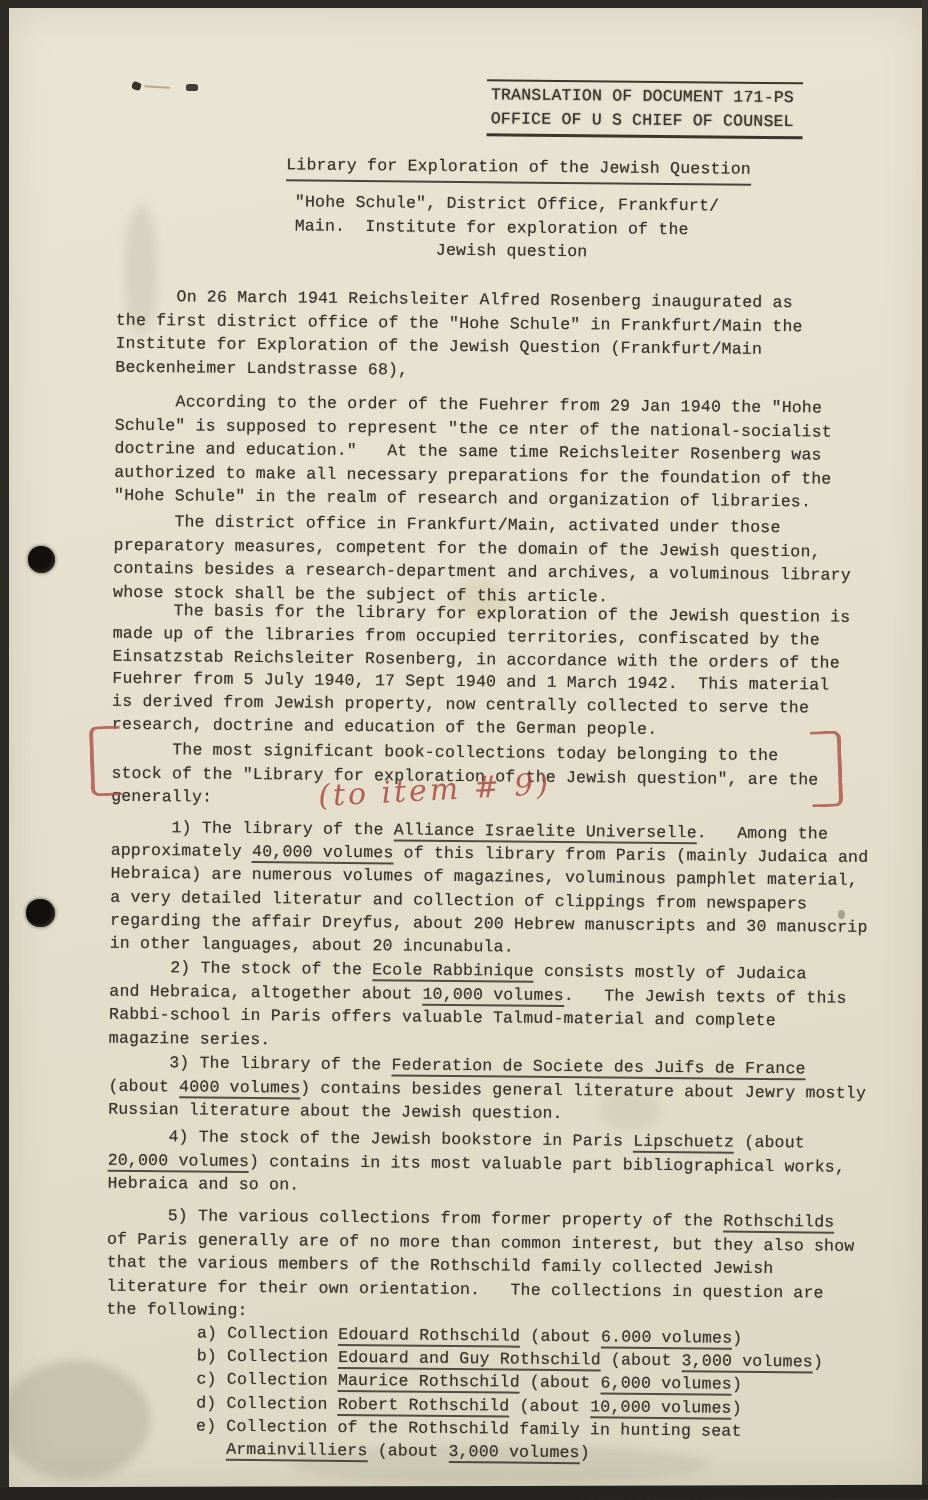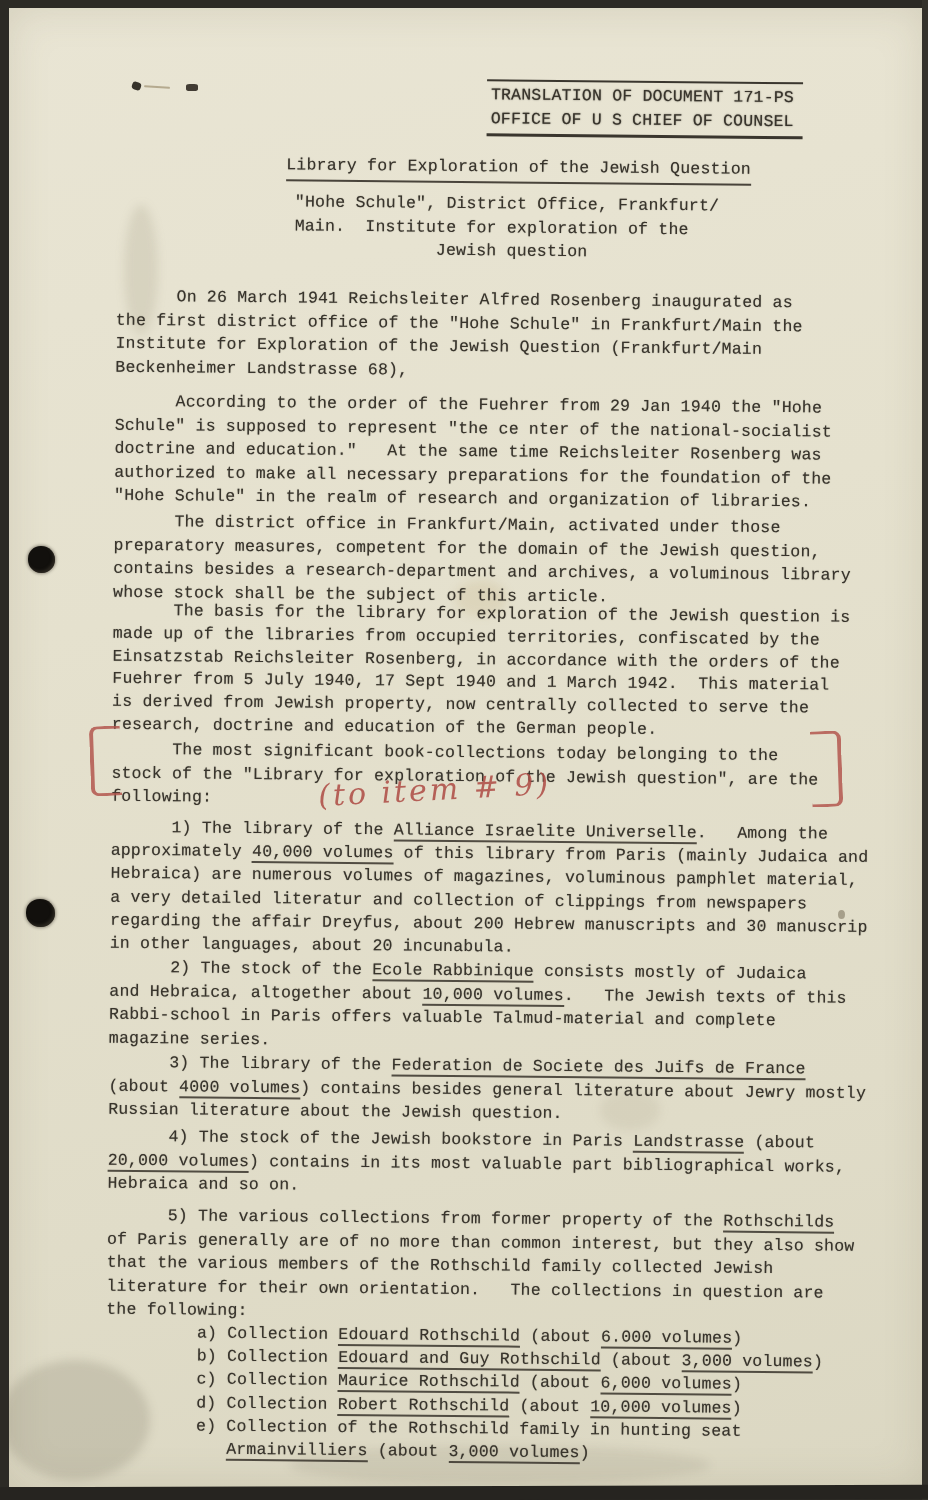--- a/index.html
+++ b/index.html
@@ -112,21 +112,21 @@
       <div class="ln"><span>      The basis for the library for exploration of the Jewish question is</span></div>
       <div class="ln"><span>made up of the libraries from occupied territories, confiscated by the</span></div>
       <div class="ln"><span>Einsatzstab Reichsleiter Rosenberg, in accordance with the orders of the</span></div>
       <div class="ln"><span>Fuehrer from 5 July 1940, 17 Sept 1940 and 1 March 1942.  This material</span></div>
       <div class="ln"><span>is derived from Jewish property, now centrally collected to serve the</span></div>
       <div class="ln"><span>research, doctrine and education of the German people.</span></div>
     </div>
   <div class="para" style="left:118px;top:741px;">
       <div class="ln"><span>      The most significant book-collections today belonging to the</span></div>
       <div class="ln"><span>stock of the "Library for exploration of the Jewish question", are the</span></div>
-      <div class="ln"><span>following:</span></div>
+      <div class="ln"><span>generally:</span></div>
     </div>
   <div class="para" style="left:118px;top:819px;line-height:23.2px;">
       <div class="ln"><span>      1) The library of the </span><span class="u">Alliance Israelite Universelle</span><span>.   Among the</span></div>
       <div class="ln"><span>approximately </span><span class="u">40,000 volumes</span><span> of this library from Paris (mainly Judaica and</span></div>
       <div class="ln"><span>Hebraica) are numerous volumes of magazines, voluminous pamphlet material,</span></div>
       <div class="ln"><span>a very detailed literatur and collection of clippings from newspapers</span></div>
       <div class="ln"><span>regarding the affair Dreyfus, about 200 Hebrew manuscripts and 30 manuscrip</span></div>
       <div class="ln"><span>in other languages, about 20 incunabula.</span></div>
     </div>
   <div class="para" style="left:118px;top:959px;">
@@ -134,21 +134,21 @@
       <div class="ln"><span>and Hebraica, altogether about </span><span class="u">10,000 volumes</span><span>.   The Jewish texts of this</span></div>
       <div class="ln"><span>Rabbi-school in Paris offers valuable Talmud-material and complete</span></div>
       <div class="ln"><span>magazine series.</span></div>
     </div>
   <div class="para" style="left:118px;top:1054px;">
       <div class="ln"><span>      3) The library of the </span><span class="u">Federation de Societe des Juifs de France</span></div>
       <div class="ln"><span>(about </span><span class="u">4000 volumes</span><span>) contains besides general literature about Jewry mostly</span></div>
       <div class="ln"><span>Russian literature about the Jewish question.</span></div>
     </div>
   <div class="para" style="left:118px;top:1128px;">
-      <div class="ln"><span>      4) The stock of the Jewish bookstore in Paris </span><span class="u">Landstrasse</span><span> (about</span></div>
+      <div class="ln"><span>      4) The stock of the Jewish bookstore in Paris </span><span class="u">Lipschuetz</span><span> (about</span></div>
       <div class="ln"><span class="u">20,000 volumes</span><span>) contains in its most valuable part bibliographical works,</span></div>
       <div class="ln"><span>Hebraica and so on.</span></div>
     </div>
   <div class="para" style="left:118px;top:1207px;">
       <div class="ln"><span>      5) The various collections from former property of the </span><span class="u">Rothschilds</span></div>
       <div class="ln"><span>of Paris generally are of no more than common interest, but they also show</span></div>
       <div class="ln"><span>that the various members of the Rothschild family collected Jewish</span></div>
       <div class="ln"><span>literature for their own orientation.   The collections in question are</span></div>
       <div class="ln"><span>the following:</span></div>
     </div>

